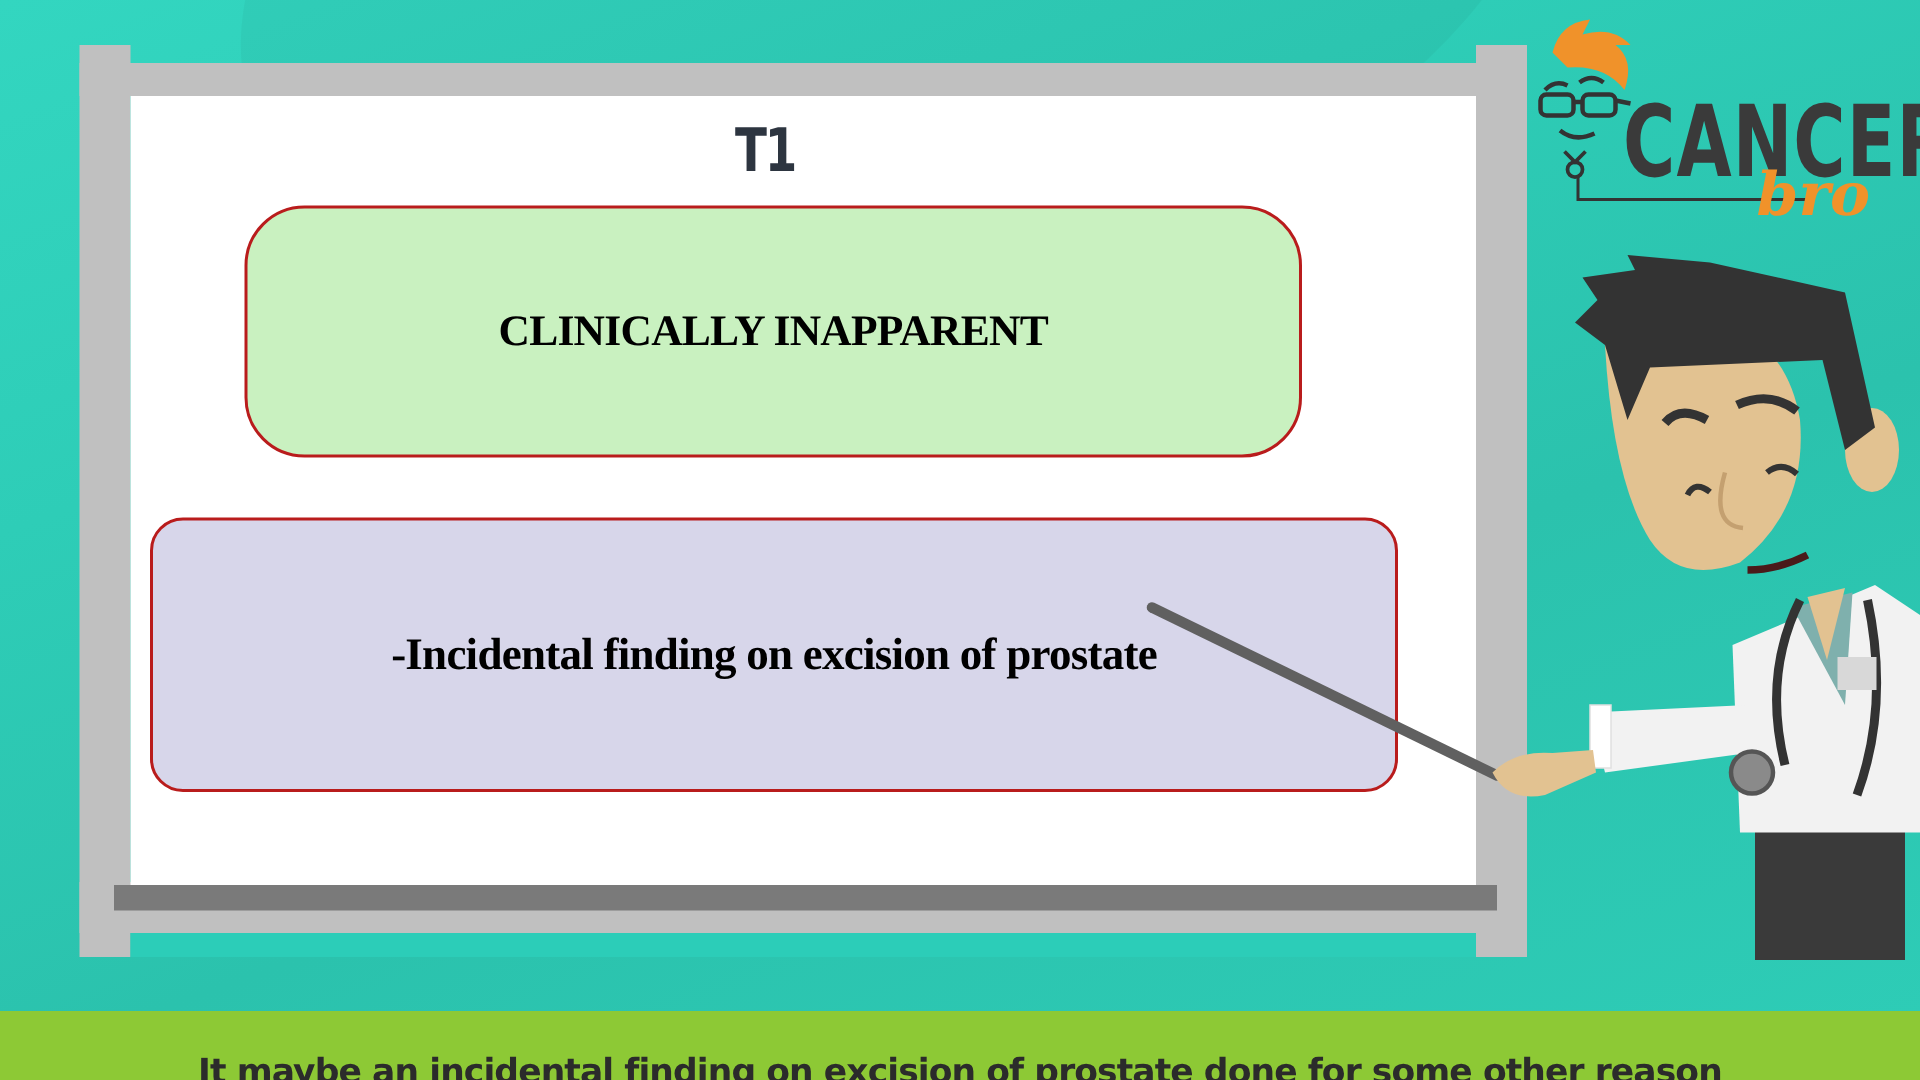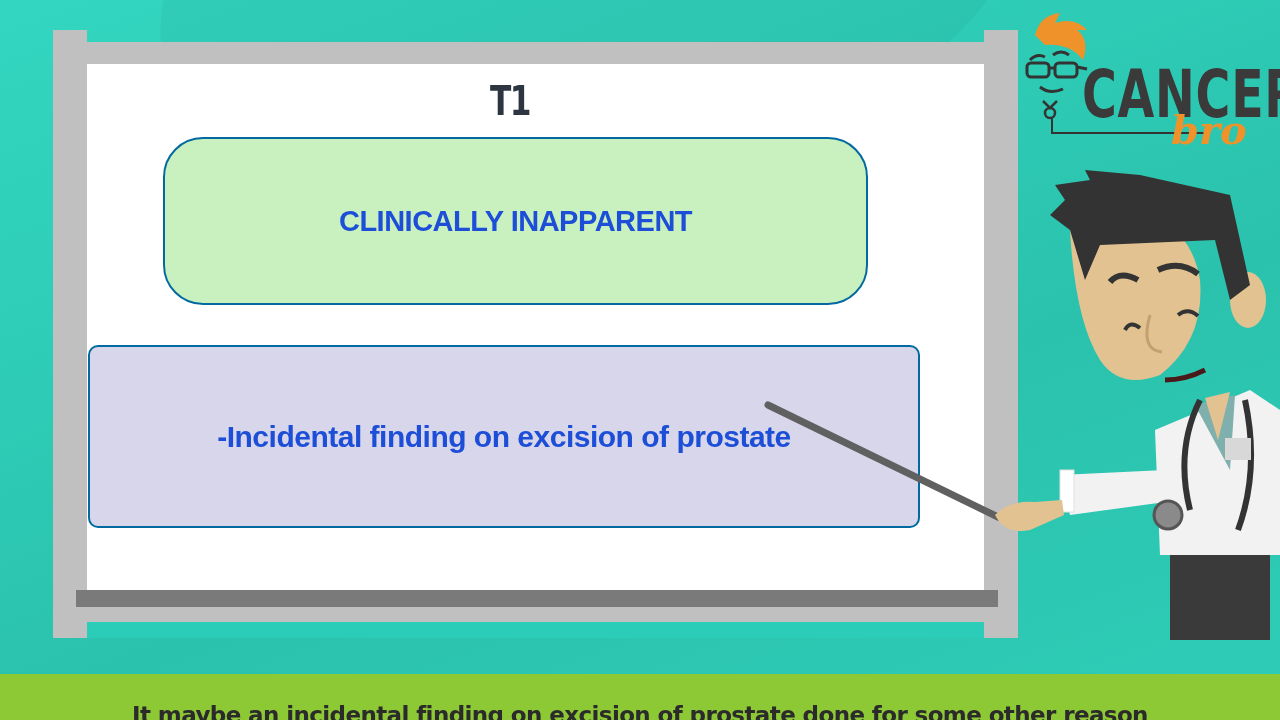--- a/index.html
+++ b/index.html
@@ -28,31 +28,31 @@
     }
     .tray { position: absolute; left: 76px; top: 590px; width: 922px; height: 17px; background: #7a7a7a; }
     .tray-under { position: absolute; left: 87px; top: 622px; width: 897px; height: 16px; background: #2ccdb8; }
 
     .board-title {
       position: absolute; left: 440px; top: 78px; width: 140px; text-align: center;
       font-family: "DejaVu Sans", sans-serif; font-weight: bold; font-size: 40px;
       color: #2d3540; letter-spacing: -2px; transform: scaleX(0.78);
     }
     .box {
-      position: absolute; border: 2px solid #0369a1; box-sizing: border-box;
+      position: absolute; border: 2px solid #b91c1c; box-sizing: border-box;
       display: flex; flex-direction: column; justify-content: center; align-items: center;
-      text-align: center; color: #1d4ed8; font-weight: bold;
-      font-family: Liberation Sans, sans-serif;
+      text-align: center; color: #000000; font-weight: bold;
+      font-family: Liberation Serif, serif;
     }
     .box-green {
       left: 163px; top: 137px; width: 705px; height: 168px; border-radius: 40px;
       background: #c9f1c0; font-size: 29px; line-height: 40px;
     }
     .box-purple {
-      left: 88px; top: 345px; width: 832px; height: 183px; border-radius: 10px;
+      left: 100px; top: 345px; width: 832px; height: 183px; border-radius: 22px;
       background: #d7d6ea; font-size: 30px; line-height: 40px;
     }
     .box span { display: block; letter-spacing: -0.5px; }
 
     
     .logo { position: absolute; left: 1015px; top: 5px; width: 265px; height: 160px; }
     .logo-text {
       position: absolute; left: 1082px; top: 60px; font-family: "DejaVu Sans", sans-serif;
       font-weight: bold; font-size: 66px; color: #3a3a3a; letter-spacing: 1px;
       transform: scaleX(0.72); transform-origin: left top; line-height: 70px;

